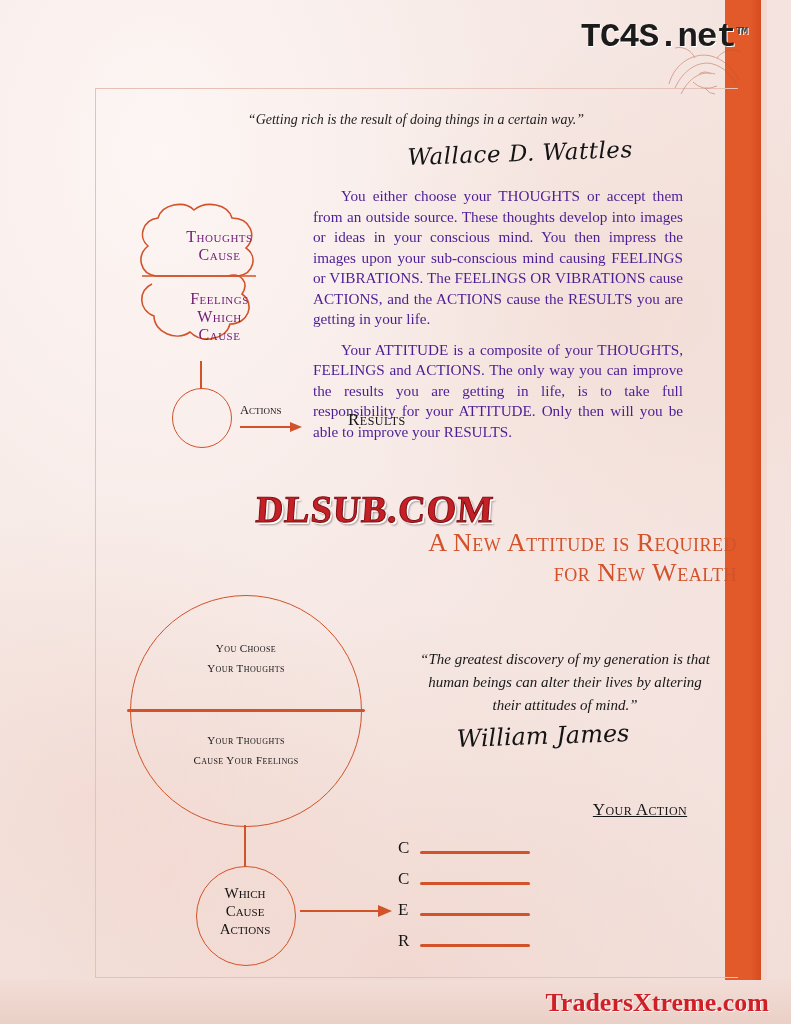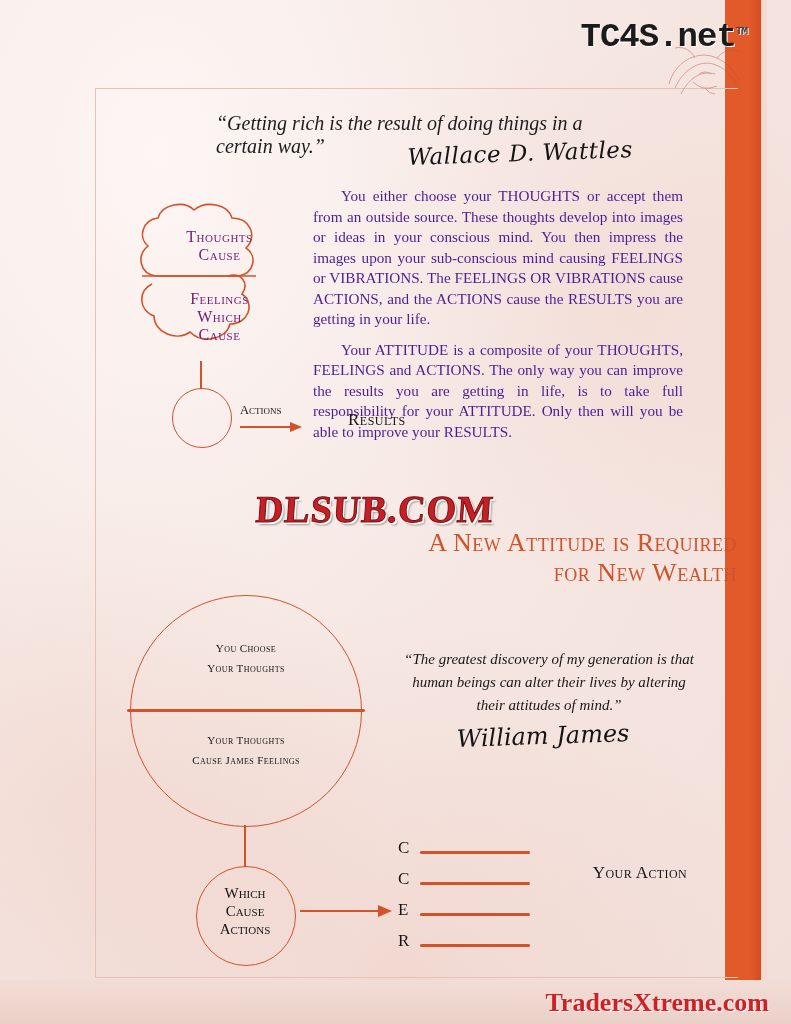--- a/index.html
+++ b/index.html
@@ -48,21 +48,21 @@
     text-shadow:1px 1px 0 #ffffff;
   }
   .logo .tm{font-size:11px;vertical-align:super;color:#444;}
   .logo-mark{
     position:absolute;right:46px;top:44px;width:80px;height:62px;opacity:.55;
   }
 
   
   .quote-top{
     position:absolute;left:216px;top:112px;width:400px;
-    font-style:italic;font-size:20px;color:#1c1c1c;text-align:left;
+    font-style:italic;font-size:14px;color:#1c1c1c;text-align:center;
   }
   .sig-wattles{
     position:absolute;left:360px;top:140px;width:320px;
     font-family:"DejaVu Serif", serif;
     font-style:italic;font-size:23px;color:#141414;
     text-align:center;letter-spacing:.5px;
     transform:rotate(-2deg);
   }
 
   
@@ -142,42 +142,42 @@
     border:1.8px solid #d2522a;border-radius:50%;
   }
   .cm-label{
     position:absolute;left:196px;top:884px;width:98px;text-align:center;
     font-variant:small-caps;font-size:15px;line-height:18px;color:#151515;
   }
   .arrow2{position:absolute;left:300px;top:905px;width:92px;height:12px;}
 
   
   .quote2{
-    position:absolute;left:404px;top:648px;width:290px;
+    position:absolute;left:420px;top:648px;width:290px;
     text-align:center;font-style:italic;font-size:15px;line-height:23px;color:#171717;
   }
   .sig-james{
     position:absolute;left:398px;top:722px;width:290px;text-align:center;
     font-family:"DejaVu Serif", serif;font-style:italic;font-size:24px;color:#141414;
     transform:rotate(-2deg);
   }
 
   
   .ccer{position:absolute;left:398px;top:838px;width:190px;}
   .ccer-row{position:relative;height:31px;}
   .ccer-letter{
     position:absolute;left:0;top:0;font-size:17px;color:#151515;font-variant:small-caps;
   }
   .ccer-line{
     position:absolute;left:22px;top:13px;width:110px;height:3px;
     background:#d2522a;border-radius:2px;
   }
   .your-action{
-    position:absolute;left:545px;top:862px;width:190px;text-align:center;
-    font-variant:small-caps;font-size:17px;line-height:21px;color:#151515;letter-spacing:.4px;
+    position:absolute;left:545px;top:799px;width:190px;text-align:center;
+    font-variant:small-caps;font-size:17px;line-height:21px;color:#151515;letter-spacing:.4px;text-decoration:underline;
   }
 
   
   .footer{
     position:absolute;left:0;bottom:0;width:791px;height:44px;
     background:linear-gradient(180deg,#f2ddd6,#ead0c7);
   }
   .footer-text{
     position:absolute;right:22px;bottom:6px;
     font-family:"Liberation Serif", serif;font-weight:bold;font-size:26px;color:#cf2027;
@@ -258,21 +258,21 @@
 </div>
 
 <div class="bigcircle">
   <div class="divider"></div>
   <div class="bc-label bc-top">
     <div>You Choose</div>
     <div>Your Thoughts</div>
   </div>
   <div class="bc-label bc-bottom">
     <div>Your Thoughts</div>
-    <div>Cause James Feelings</div>
+    <div>Cause Your Feelings</div>
   </div>
 </div>
 <div class="stem2"></div>
 <div class="circle-mid"></div>
 <div class="cm-label">
   <div>Which</div>
   <div>Cause</div>
   <div>Actions</div>
 </div>
 <div class="arrow2">

